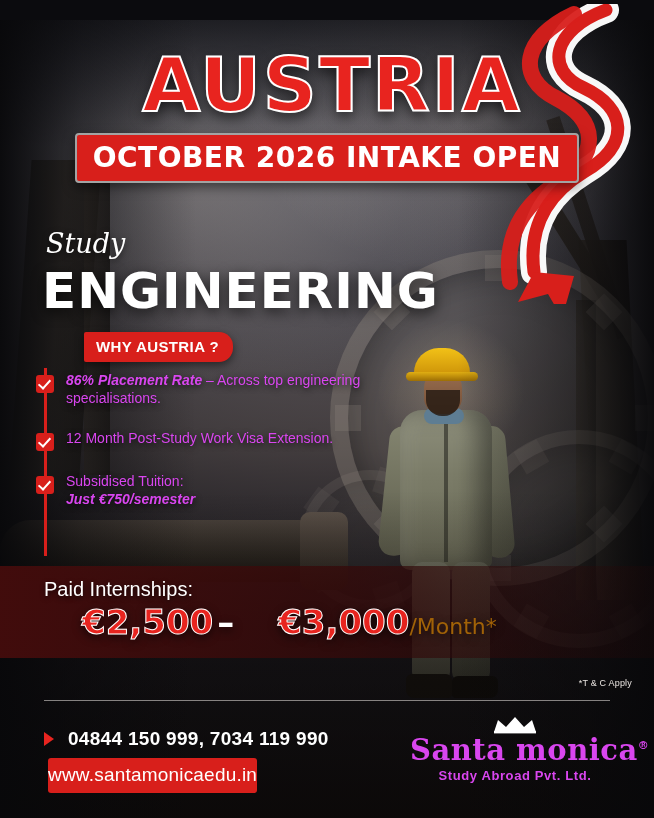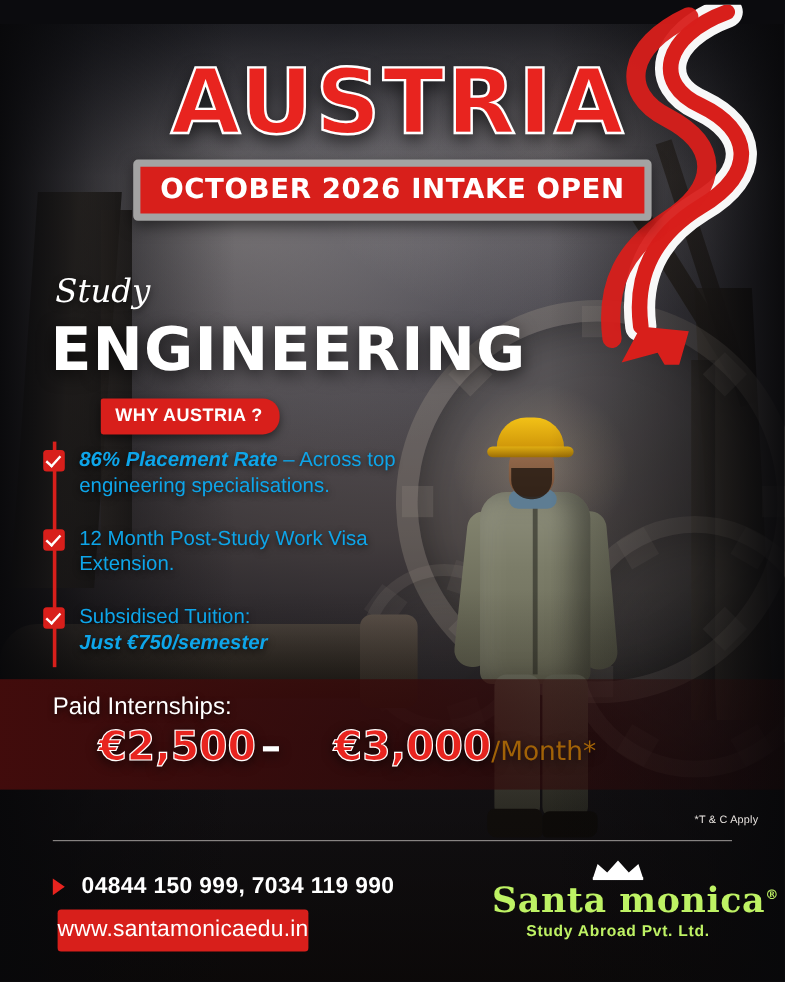--- a/index.html
+++ b/index.html
@@ -215,26 +215,26 @@
     text-shadow: 0 5px 14px rgba(0,0,0,0.65);
     line-height: 1;
     margin: 0;
     padding: 0 0 0 10px;
   }
   .intake-badge {
     display: inline-block;
     margin-top: 10px;
     padding: 6px 16px 7px;
     background: #d81f1b;
-    border: 6px solid #a3a3a3;
+    border: 2px solid #a3a3a3;
     border-radius: 4px;
     color: #ffffff;
     font-family: "DejaVu Sans", sans-serif;
     font-weight: 700;
-    font-size: 23px;
+    font-size: 28px;
     letter-spacing: 0.5px;
     box-shadow: 0 4px 12px rgba(0,0,0,0.5);
   }
 
   
   .study-word {
     position: absolute;
     left: 46px; top: 228px;
     font-family: "DejaVu Serif", serif;
     font-style: italic;
@@ -296,22 +296,22 @@
   .tick:before {
     content: "";
     position: absolute;
     left: 5px; top: 2px;
     width: 5px; height: 10px;
     border: solid #fff;
     border-width: 0 2px 2px 0;
     transform: rotate(42deg);
   }
   .point-text {
-    color: #0ea5e9;
-    font-size: 17px;
+    color: #d946ef;
+    font-size: 14px;
     line-height: 1.28;
     text-shadow: 0 2px 6px rgba(0,0,0,0.75);
   }
   .point-text .em {
     font-style: italic;
     font-weight: 700;
   }
 
   
   .band {
@@ -384,21 +384,21 @@
     font-size: 19px;
     padding: 6px 0 7px;
     border-radius: 3px;
     letter-spacing: 0.2px;
   }
   .brand {
     position: absolute;
     right: 34px; top: 716px;
     width: 210px;
     text-align: center;
-    color: #bef264;
+    color: #d946ef;
   }
   .brand-crown {
     display: block;
     margin: 0 auto 2px;
     width: 46px; height: 18px;
   }
   .brand-name {
     font-family: "DejaVu Serif", serif;
     font-size: 29px;
     font-weight: 700;

